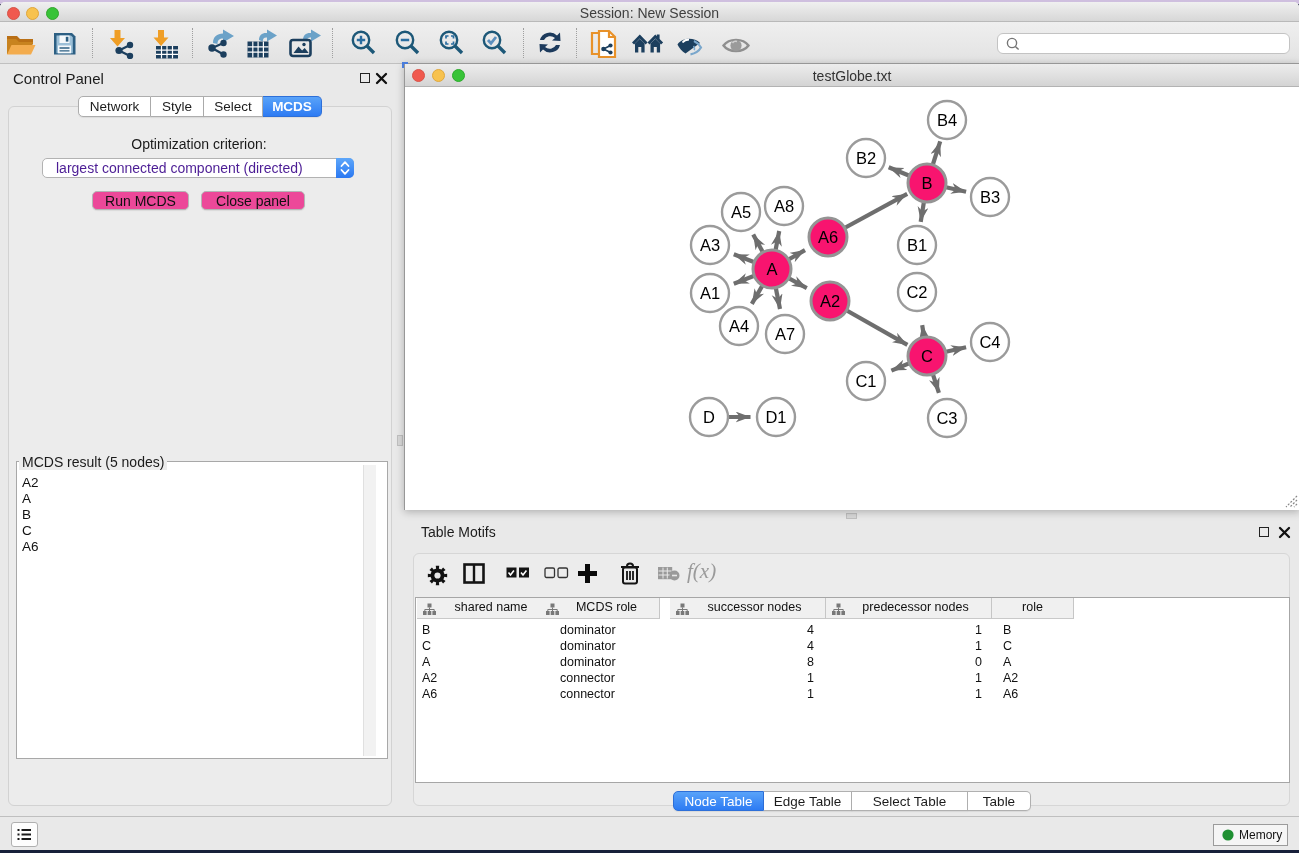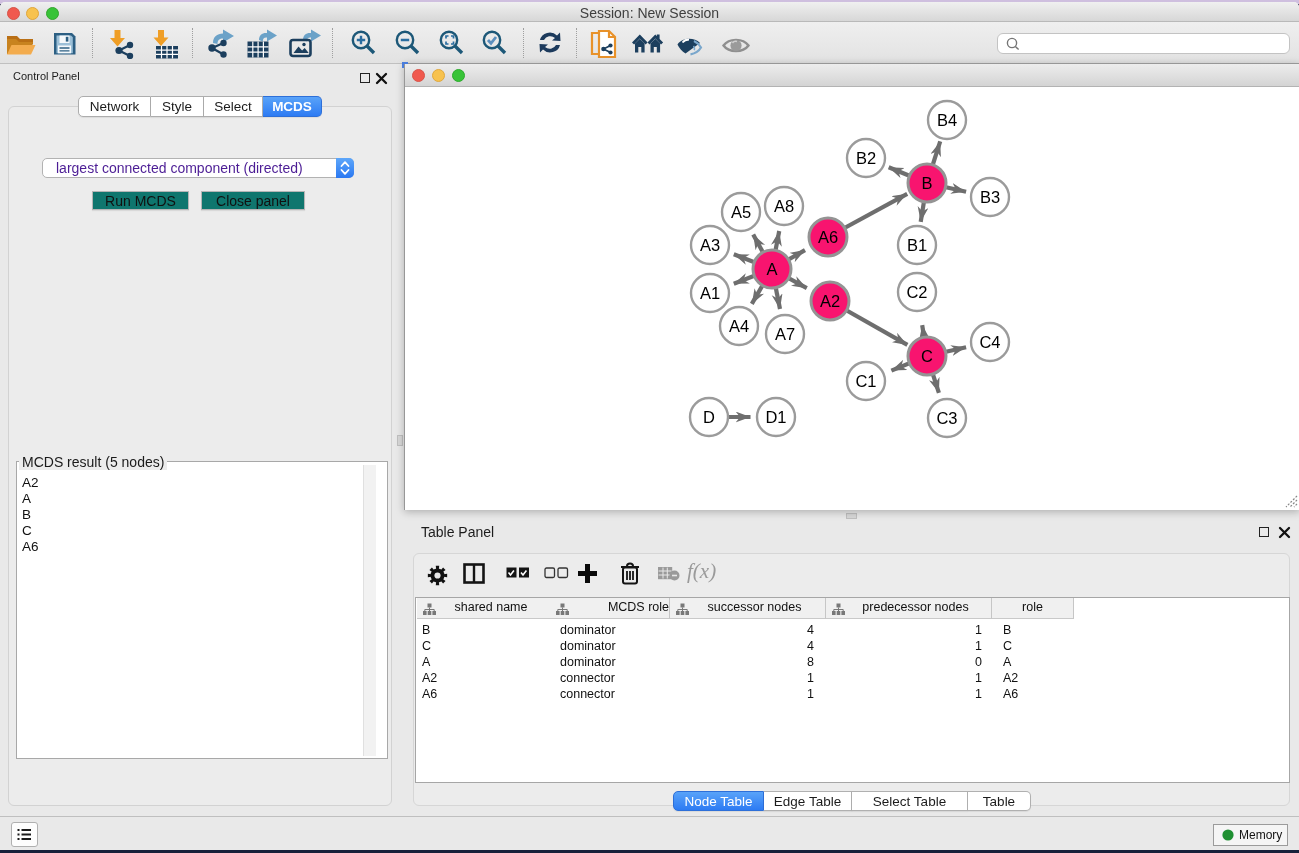--- a/index.html
+++ b/index.html
@@ -9,31 +9,31 @@
 #desktop-top { position:absolute; top:0; left:0; width:1299px; height:4px; background:#cfbfdf; }
 #mainwin { position:absolute; top:2px; left:0; width:1299px; height:848px; background:#e9e9e9; border-radius:5px 5px 0 0; overflow:hidden; }
 #titlebar { position:absolute; top:0; left:0; width:1299px; height:20px; background:linear-gradient(#f0f0f0,#d7d7d7); border-radius:5px 5px 0 0; border-bottom:1px solid #b9b9b9; }
 #titlebar .title { position:absolute; top:3px; left:0; width:100%; text-align:center; font-size:14px; color:#404040; }
 .tl { position:absolute; width:13px; height:13px; border-radius:50%; top:5px; }
 #toolbar { position:absolute; top:20px; left:0; width:1299px; height:42px; background:linear-gradient(#efefef,#e2e2e2); border-bottom:1px solid #c0c0c0; }
 .tsep { position:absolute; top:6px; height:30px; width:0; border-left:1px dotted #9f9f9f; }
 #searchbox { position:absolute; left:997px; top:11px; width:293px; height:21px; background:#fff; border:1px solid #c3c3c3; border-radius:6px; }
 
 
-#cp-title { position:absolute; left:13px; top:68px; font-size:11px; color:#1c1c1c; }
+#cp-title { position:absolute; left:13px; top:68px; font-size:15px; color:#1c1c1c; }
 #cp-body { position:absolute; left:8px; top:104px; width:384px; height:700px; background:#ececec; border:1px solid #d2d2d2; border-radius:6px; }
 .tabbar { position:absolute; display:flex; }
 .tab { height:21px; font-size:13.5px; color:#1c1c1c; background:#fff; border:1px solid #adadad; border-left:none; text-align:center; line-height:20px; box-shadow:0 1px 1px rgba(0,0,0,0.07); }
 .tab.first { border-left:1px solid #adadad; border-radius:5px 0 0 5px; }
 .tab.last { border-radius:0 5px 5px 0;font-weight:bold; }
 .tab.sel { background:linear-gradient(#59a3f9,#2d7bf3); color:#fff; border-color:#2d6fd8; }
 #opt-label { position:absolute; left:0; top:134px; width:398px; text-align:center; font-size:14px; color:#1a1a1a; }
 #dropdown { position:absolute; left:42px; top:156px; width:312px; height:20px; background:#fff; border:1px solid #b2b2b2; border-radius:5px; font-size:14px; color:#4c1d95; line-height:19px; padding-left:13px; }
 #dd-step { position:absolute; right:-1px; top:-1px; width:18px; height:20px; background:linear-gradient(#5ea7fa,#2a78f2); border-radius:0 5px 5px 0; }
-.btn { position:absolute; height:19px; background:#0f766e; border:1px solid #b5b5b5; border-radius:0; font-size:14px; color:#111; text-align:center; line-height:18px; box-shadow:0 1px 1px rgba(0,0,0,0.08); }
+.btn { position:absolute; height:19px; background:#ec4899; border:1px solid #b5b5b5; border-radius:5px; font-size:14px; color:#111; text-align:center; line-height:18px; box-shadow:0 1px 1px rgba(0,0,0,0.08); }
 #groupbox { position:absolute; left:16px; top:459px; width:372px; height:298px; border:1px solid #a8a8a8; background:#fff; }
 #groupbox .gb-title { position:absolute; left:2px; top:-8px; background:#ececec; padding:0 3px; font-size:14px; color:#1a1a1a; }
 #gb-list { position:absolute; left:2px; top:13px; right:16px; bottom:2px; font-size:13.5px; color:#111; line-height:16px; padding-left:3px; }
 #gb-scroll { position:absolute; right:11px; top:3px; width:13px; bottom:2px; background:#f2f2f2; border-left:1px solid #e0e0e0; }
 
 
 #netwin { position:absolute; left:404px; top:61px; width:896px; height:447px; background:#fff; border:1px solid #979797; box-shadow:0 2px 8px rgba(0,0,0,0.25); }
 #net-titlebar { position:absolute; top:0; left:0; width:100%; height:23px; background:linear-gradient(#ededed,#d4d4d4); border-bottom:1px solid #b3b3b3; }
 #net-titlebar .title { position:absolute; top:4px; left:0; width:100%; text-align:center; font-size:14px; color:#333; }
 #net-canvas { position:absolute; top:24px; left:0; width:894px; height:422px; background:#fff; }
@@ -213,20 +213,21 @@
   <svg class="abs" style="left:375px; top:70px;" width="13" height="13" viewBox="0 0 13 13">
       <path d="M2,2 L11,11 M11,2 L2,11" stroke="#111" stroke-width="2.3" stroke-linecap="round"></path>
     </svg>
   <div id="cp-body"></div>
   <div class="tabbar" style="left:78px; top:94px;">
     <div class="tab first" style="width:73px;">Network</div>
     <div class="tab" style="width:53px;">Style</div>
     <div class="tab" style="width:59px;">Select</div>
     <div class="tab sel last" style="width:59px;">MCDS</div>
   </div>
+  <div id="opt-label">Optimization criterion:</div>
   <div id="dropdown">largest connected component (directed)
     <div id="dd-step">
       <svg width="18" height="20" viewBox="0 0 18 20">
         <path d="M5.5,8 L9,4.2 L12.5,8" fill="none" stroke="#fff" stroke-width="1.8" stroke-linecap="round" stroke-linejoin="round"></path>
         <path d="M5.5,12 L9,15.8 L12.5,12" fill="none" stroke="#fff" stroke-width="1.8" stroke-linecap="round" stroke-linejoin="round"></path>
       </svg>
     </div>
   </div>
   <div class="btn" style="left:92px; top:189px; width:97px;">Run MCDS</div>
   <div class="btn" style="left:201px; top:189px; width:104px;">Close panel</div>
@@ -239,20 +240,21 @@
   <svg class="abs" style="left:402px; top:60px; z-index:9;" width="6" height="6" viewBox="0 0 6 6">
       <path d="M0,6 L0,0 L6,0 L6,2 L2,2 L2,6 z" fill="#4a7ddc"></path>
     </svg>
   <div class="abs" style="left:397px; top:433px; width:6px; height:11px; background:#d8d8d8; border:1px solid #c0c0c0;"></div>
   <div class="abs" style="left:846px; top:511px; width:11px; height:6px; background:#d8d8d8; border:1px solid #c0c0c0;"></div>
   <div id="netwin">
     <div id="net-titlebar">
       <div class="tl" style="left:7px; top:5px; background:#f0594e; border:0.5px solid #d8544a;"></div>
       <div class="tl" style="left:27px; top:5px; background:#f7c24e; border:0.5px solid #e0a83d;"></div>
       <div class="tl" style="left:47px; top:5px; background:#38c338; border:0.5px solid #2cab2d;"></div>
+      <div class="title">testGlobe.txt</div>
     </div>
     <div id="net-canvas">
       <svg id="graph" width="894" height="422" viewBox="405 88 894 422">
 <defs>
             <marker id="dart" markerUnits="userSpaceOnUse" markerWidth="16" markerHeight="12" refX="15" refY="5.5" orient="auto">
               <path d="M0,0 L15,5.5 L0,11 L4.5,5.5 Z" fill="#6e6e6e"></path>
             </marker>
           </defs>
 <line x1="772" y1="269" x2="753.2" y2="234.4" stroke="#6e6e6e" stroke-width="4.2" marker-end="url(#dart)"></line>
 <line x1="772" y1="269" x2="779.2" y2="231.0" stroke="#6e6e6e" stroke-width="4.2" marker-end="url(#dart)"></line>
@@ -315,21 +317,21 @@
 <text x="947" y="424" text-anchor="middle" font-size="16.5" fill="#000">C3</text>
 <text x="709" y="423" text-anchor="middle" font-size="16.5" fill="#000">D</text>
 <text x="776" y="423" text-anchor="middle" font-size="16.5" fill="#000">D1</text>
 </svg>
     </div>
     <svg style="position:absolute; right:1px; bottom:1px;" width="13" height="13" viewBox="0 0 13 13">
       <path d="M12,1 L1,12 M12,5 L5,12 M12,9 L9,12" stroke="#868686" stroke-width="1.2" stroke-dasharray="2,1.6"></path>
     </svg>
   </div>
 
-  <div id="tp-title">Table Panel</div>
+  <div id="tp-title">Table Motifs</div>
   <div class="wicon" style="left:1259px; top:525px; width:10px; height:10px; border:1.5px solid #222;"></div>
   <svg class="abs" style="left:1278px; top:524px;" width="13" height="13" viewBox="0 0 13 13">
       <path d="M2,2 L11,11 M11,2 L2,11" stroke="#111" stroke-width="2.3" stroke-linecap="round"></path>
     </svg>
   <div class="abs" style="left:413px; top:551px; width:877px; height:253px; background:#ececec; border:1px solid #d6d6d6; border-radius:6px;"></div>
   <div id="tbl-toolbar">
 
     <svg style="position:absolute;left:10px;top:12px;" width="21" height="21" viewBox="0 0 21 21">
       <path d="M9.13,4.25 L8.78,0.85 L12.22,0.85 L11.87,4.25 L13.95,5.11 L16.10,2.46 L18.54,4.90 L15.89,7.05 L16.75,9.13 L20.15,8.78 L20.15,12.22 L16.75,11.87 L15.89,13.95 L18.54,16.10 L16.10,18.54 L13.95,15.89 L11.87,16.75 L12.22,20.15 L8.78,20.15 L9.13,16.75 L7.05,15.89 L4.90,18.54 L2.46,16.10 L5.11,13.95 L4.25,11.87 L0.85,12.22 L0.85,8.78 L4.25,9.13 L5.11,7.05 L2.46,4.90 L4.90,2.46 L7.05,5.11 Z" fill="#111"></path>
       <circle cx="10.5" cy="10.5" r="7" fill="#111"></circle>
@@ -386,21 +388,21 @@
     <div id="tbl-header">
     <div class="th" style="left:1px; width:135px; padding-left:14px;"><svg width="13" height="13" viewBox="0 0 13 13" style="position:absolute;left:6px;top:5px;">
             <g fill="#787878">
               <rect x="4.5" y="0.5" width="4" height="4"></rect>
               <rect x="0" y="8" width="3.6" height="4"></rect>
               <rect x="4.7" y="8" width="3.6" height="4"></rect>
               <rect x="9.4" y="8" width="3.6" height="4"></rect>
             </g>
             <path d="M6.5,4.5 L6.5,6.5 M1.8,8 L1.8,6.5 L11.2,6.5 L11.2,8 M6.5,6.5 L6.5,8" stroke="#787878" stroke-width="1" fill="none"></path>
           </svg>shared name</div>
-    <div class="th" style="left:134px; width:120px; padding-left:14px;text-align:right;"><svg width="13" height="13" viewBox="0 0 13 13" style="position:absolute;left:6px;top:5px;">
+    <div class="th" style="left:124px; width:120px; padding-left:14px;"><svg width="13" height="13" viewBox="0 0 13 13" style="position:absolute;left:6px;top:5px;">
             <g fill="#787878">
               <rect x="4.5" y="0.5" width="4" height="4"></rect>
               <rect x="0" y="8" width="3.6" height="4"></rect>
               <rect x="4.7" y="8" width="3.6" height="4"></rect>
               <rect x="9.4" y="8" width="3.6" height="4"></rect>
             </g>
             <path d="M6.5,4.5 L6.5,6.5 M1.8,8 L1.8,6.5 L11.2,6.5 L11.2,8 M6.5,6.5 L6.5,8" stroke="#787878" stroke-width="1" fill="none"></path>
           </svg>MCDS role</div>
     <div class="th" style="left:254px; width:156px; padding-left:14px;"><svg width="13" height="13" viewBox="0 0 13 13" style="position:absolute;left:6px;top:5px;">
             <g fill="#787878">

